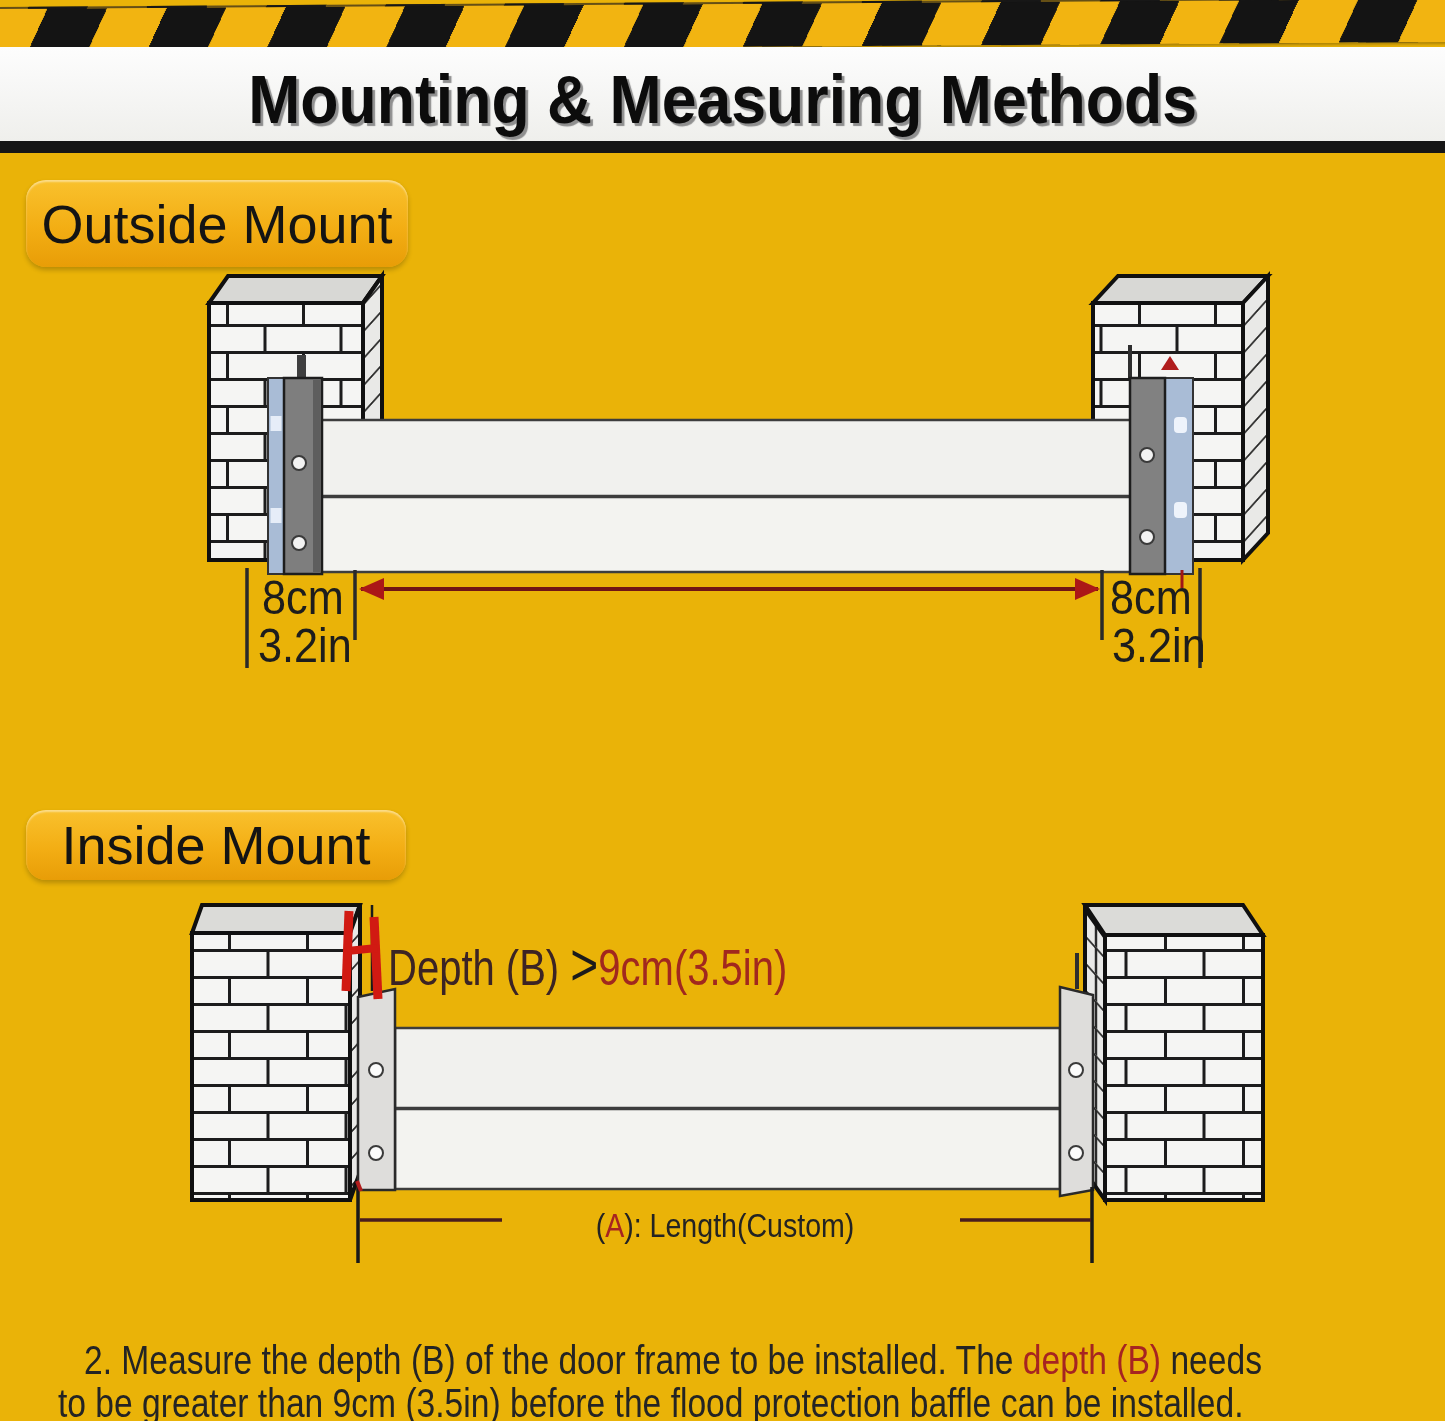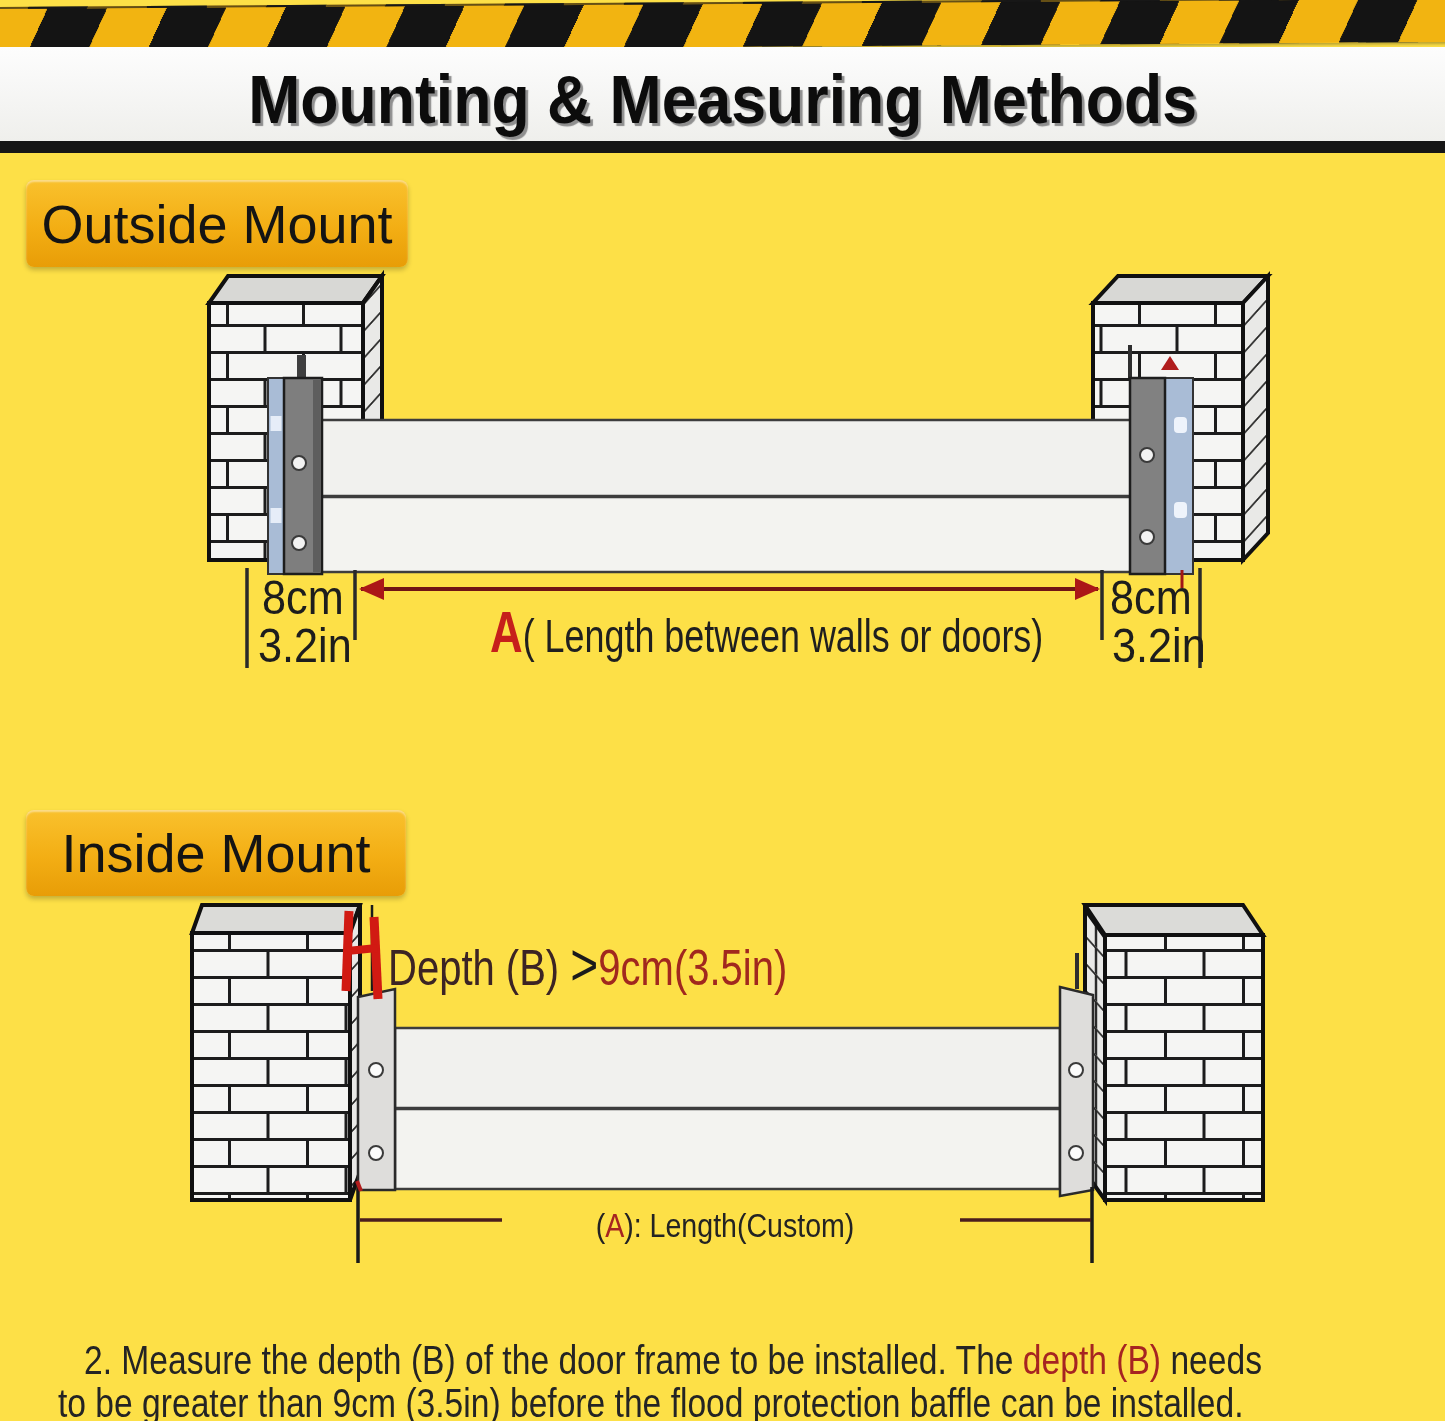--- a/index.html
+++ b/index.html
@@ -1,18 +1,18 @@
 <!DOCTYPE html>
 <html><head>
 <meta charset="utf-8">
 <style>
   html,body{margin:0;padding:0;background:#fff;}
   #page{
     position:relative; width:1445px; height:1421px; overflow:hidden;
-    background:#fde047; font-family:"Liberation Sans", sans-serif; color:#222;
+    background:#eab308; font-family:"Liberation Sans", sans-serif; color:#222;
   }
   .abs{position:absolute;}
   
   .hazard{
     position:absolute; top:2px; left:-12px; right:-12px; height:43px;
     background:repeating-linear-gradient(115deg,#f2b411 0 54px,#141414 54px 108px);
     transform:rotate(-0.4deg);
     border-top:2px solid rgba(25,25,25,.65);
     box-shadow:0 2px 3px rgba(0,0,0,.28);
   }
@@ -24,21 +24,21 @@
     position:absolute; top:60px; left:0; width:100%;
     text-align:center; font-size:68px; font-weight:bold; color:#0c0c0c;
     text-shadow:3px 3px 1px #8f8f8f; white-space:nowrap;
   }
   .page-title>span{display:inline-block; transform:scaleX(.92); transform-origin:center;}
   .divider{position:absolute; top:141px; left:0; width:100%; height:12px; background:#161616;}
   
   .badge{
     position:absolute; display:flex; align-items:center; justify-content:center;
     background:linear-gradient(180deg,#f9c12d 0%,#f3ae14 55%,#e89d07 100%);
-    border-radius:8px; box-shadow:0 3px 5px rgba(0,0,0,.22), inset 0 2px 2px rgba(255,255,255,.45);
+    border-radius:20px; box-shadow:0 3px 5px rgba(0,0,0,.22), inset 0 2px 2px rgba(255,255,255,.45);
     font-size:54px; color:#141414; white-space:nowrap;
   }
   
   .narrow{display:inline-block; transform:scaleX(.84); transform-origin:0 50%; white-space:nowrap;}
   .instr{position:absolute; font-size:40px; color:#242424; line-height:1; white-space:nowrap;}
   .red{color:#a62421;}
   .dim-num{position:absolute; font-size:48px; color:#1d1d1d; line-height:1; white-space:nowrap;}
   .dim-num>span{display:inline-block; transform:scaleX(.9); transform-origin:0 50%;}
   .span-label{position:absolute; font-size:46px; color:#1f1f1f; white-space:nowrap;}
   .span-label .bigA{font-size:58px; font-weight:bold; color:#c61f1b;}
@@ -120,28 +120,23 @@
       <polygon points="209,319 234,308 234,330" fill="#ab1717"></polygon>
       <polygon points="950,319 925,308 925,330" fill="#ab1717"></polygon>
     </g>
   </svg>
 
   <div class="dim-num" style="left:262px; top:574px;"><span>8cm</span></div>
   <div class="dim-num" style="left:258px; top:622px;"><span>3.2in</span></div>
   <div class="dim-num" style="left:1110px; top:574px;"><span>8cm</span></div>
   <div class="dim-num" style="left:1112px; top:622px;"><span>3.2in</span></div>
 
-  <div class="span-label" style="left:490px; top:598px;">
-    <span class="narrow" style="transform:scaleX(.78);">
-      <span class="bigA">A</span><span>( Length between walls or doors)</span>
-    </span>
-  </div>
-
-
-  <div class="badge" style="left:26px; top:810px; width:380px; height:86px;">
+
+
+  <div class="badge" style="left:26px; top:810px; width:380px; height:70px;">
     <span>Inside Mount</span>
   </div>
 
   <svg class="abs" style="left:150px; top:895px;" width="1160" height="400" viewBox="0 0 1160 400">
     <defs>
       <pattern id="brickB" width="78" height="54" patternUnits="userSpaceOnUse">
         <rect width="78" height="54" fill="#f5f5f3"></rect>
         <path d="M0,1.5 H78 M0,28.5 H78" stroke="#1c1c1c" stroke-width="3" fill="none"></path>
         <path d="M40,1.5 V28.5 M1.5,28.5 V55" stroke="#1c1c1c" stroke-width="3" fill="none"></path>
       </pattern>

